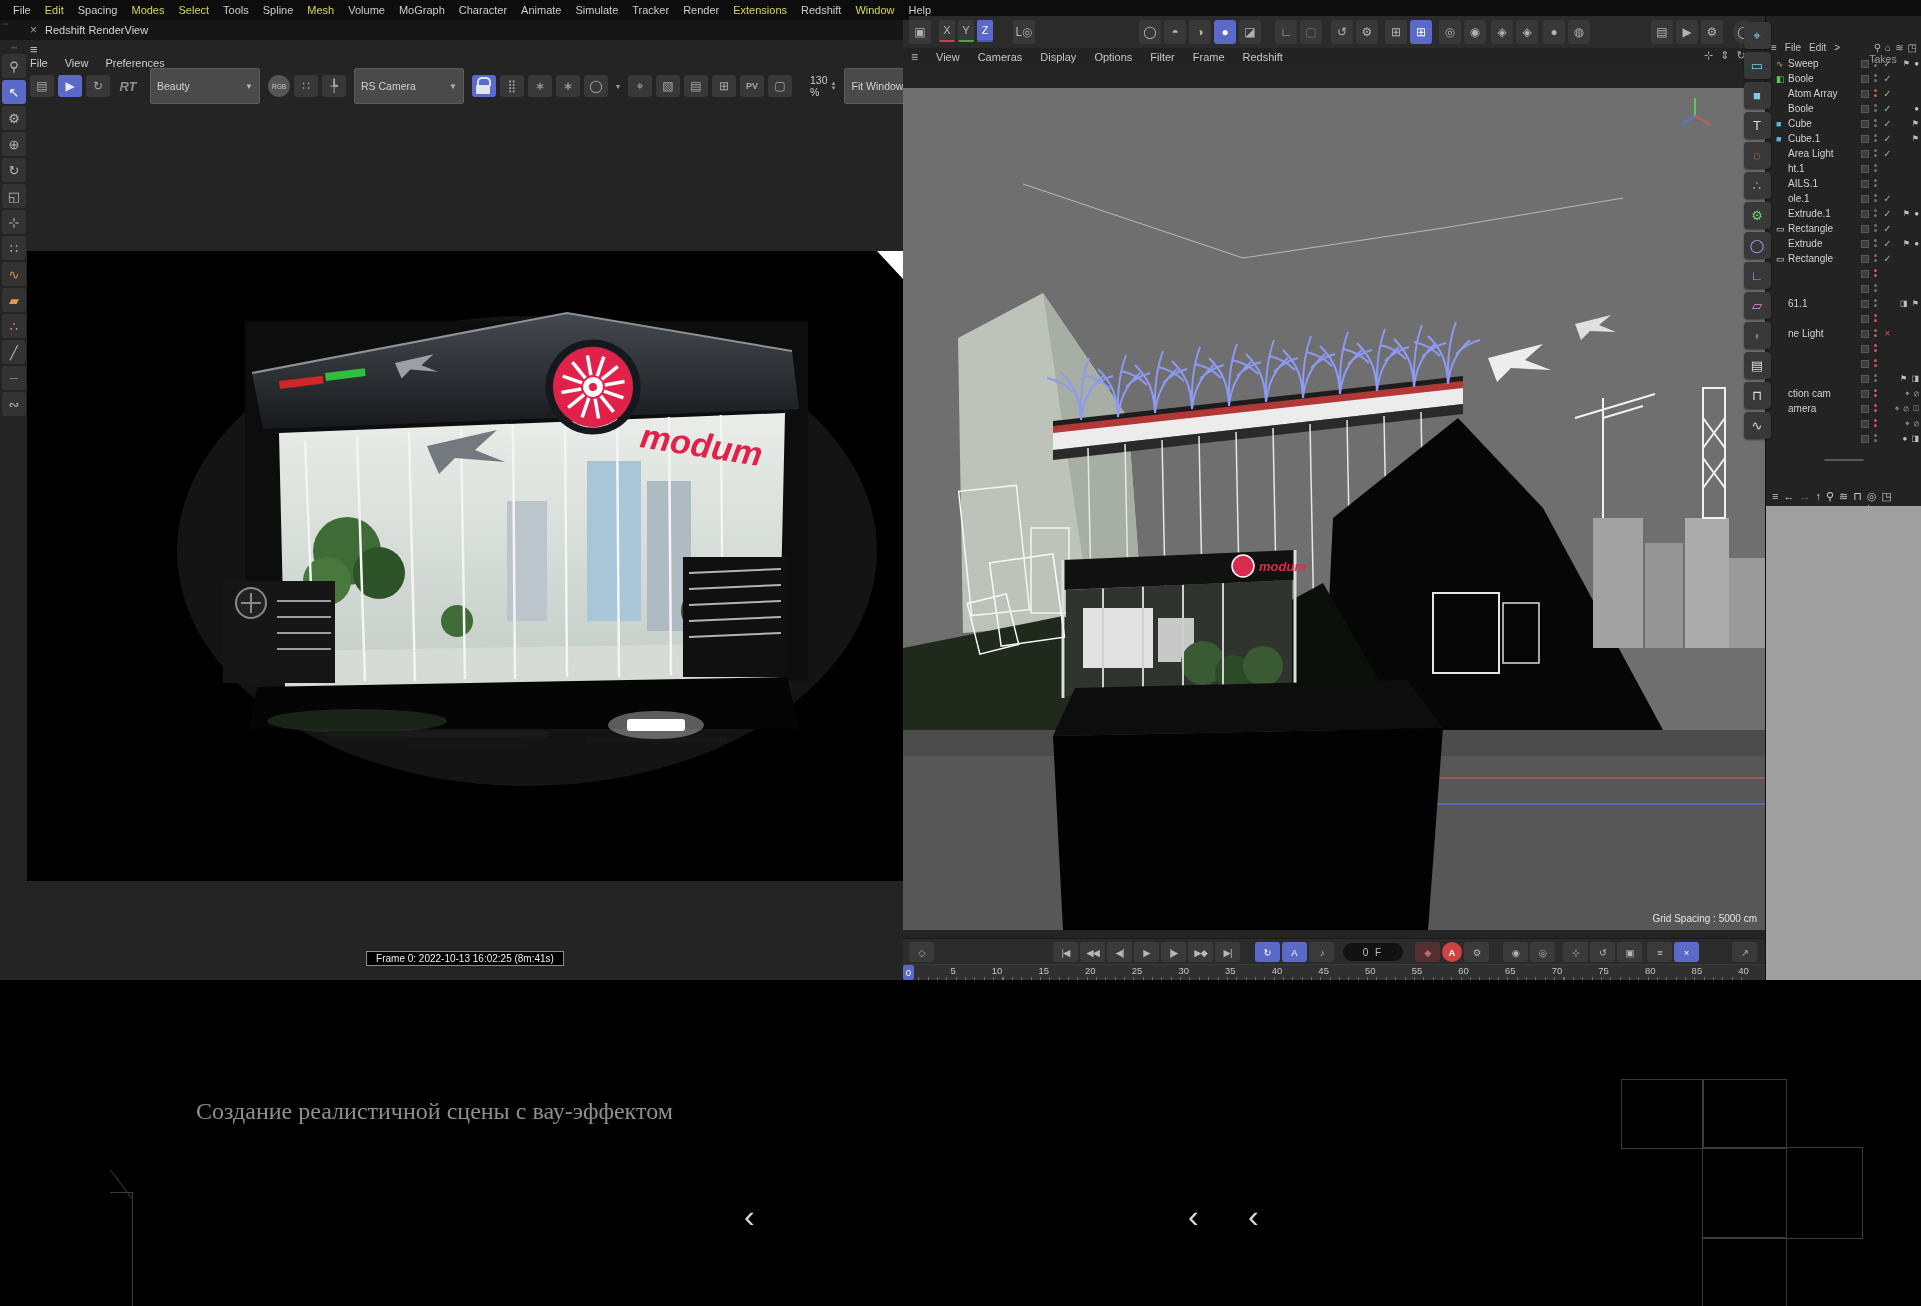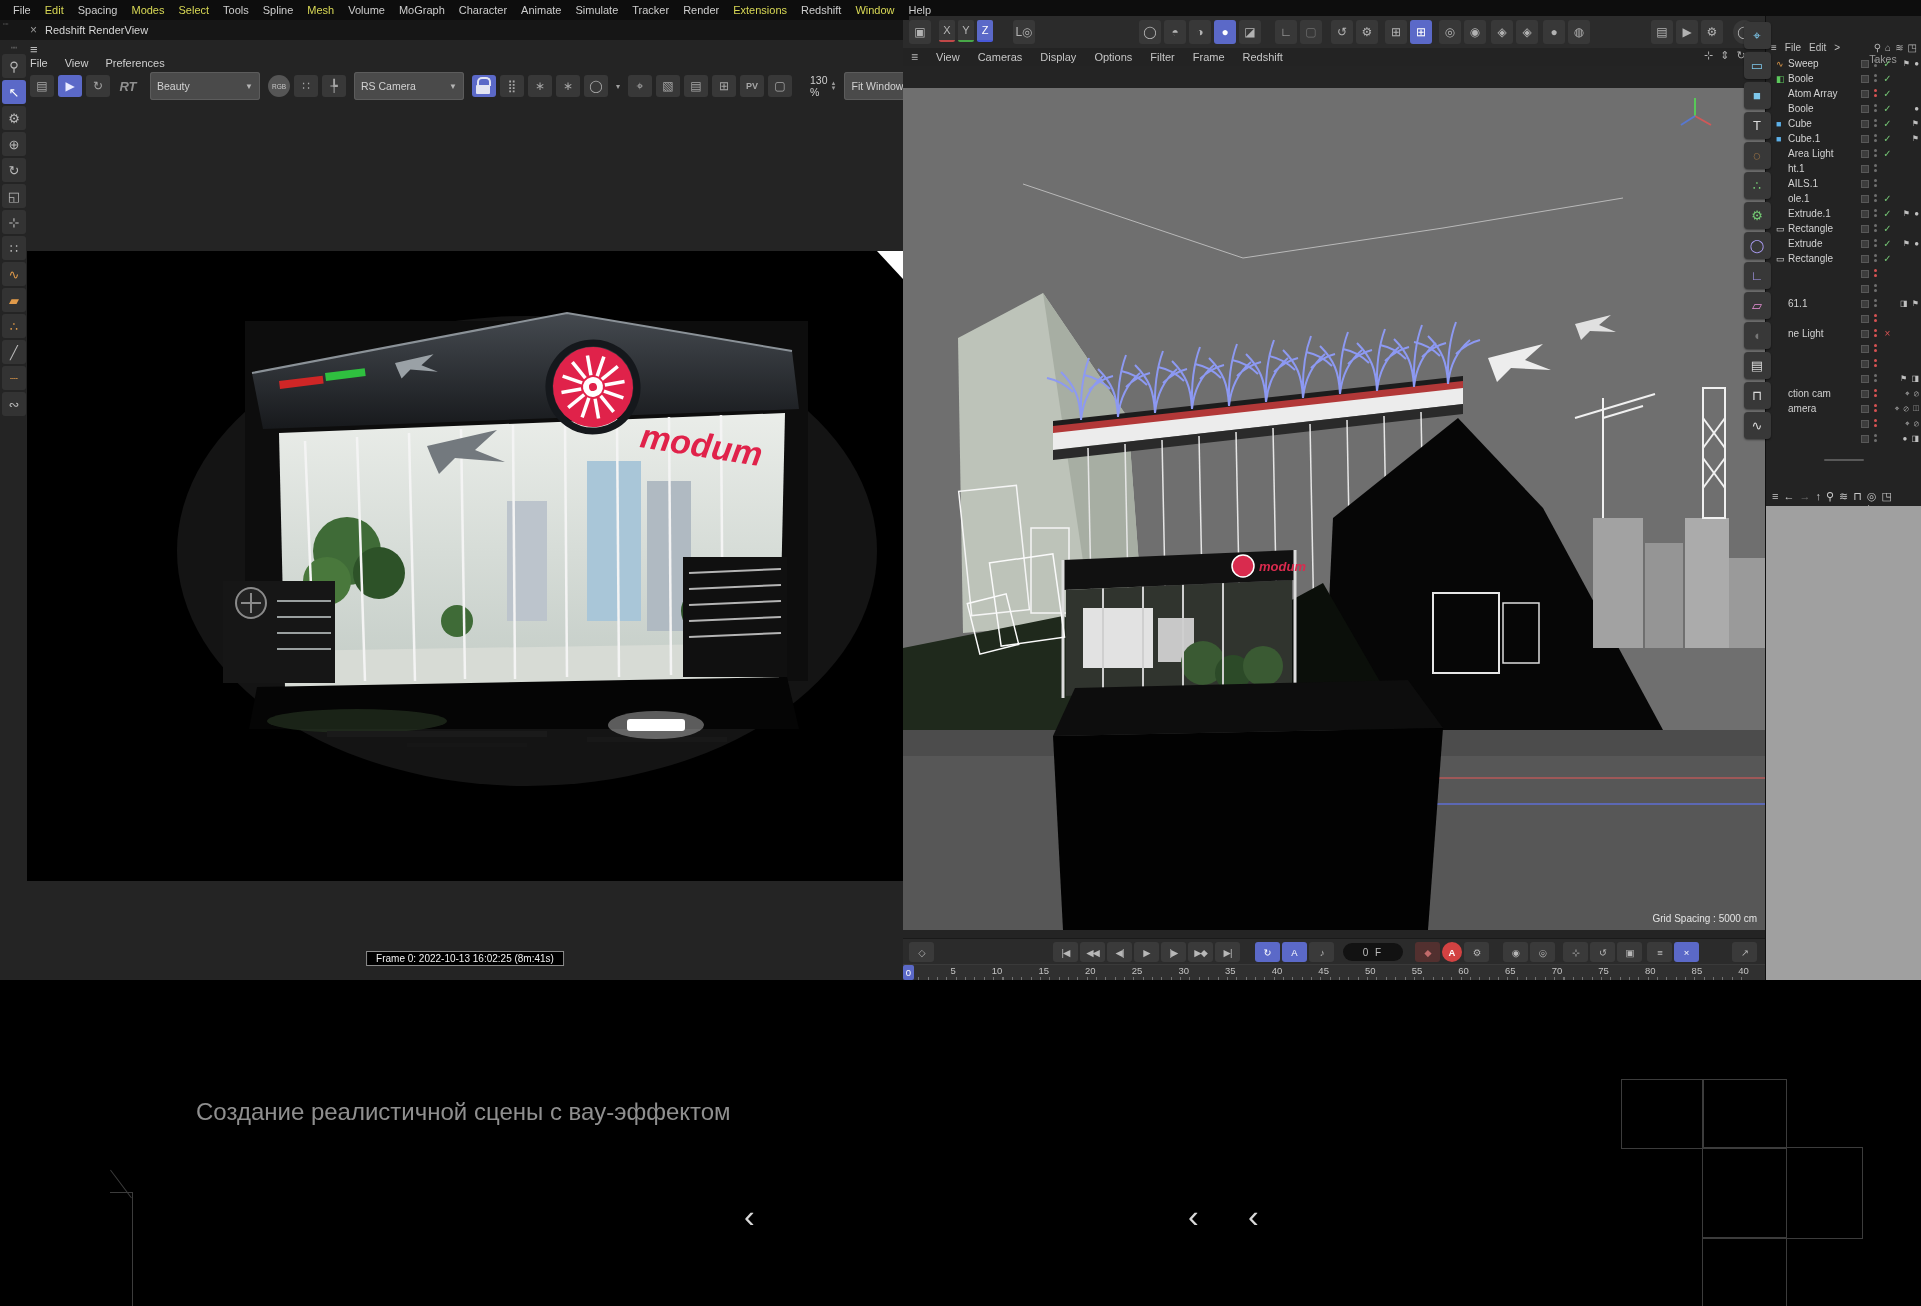--- a/index.html
+++ b/index.html
@@ -22,21 +22,21 @@
   #rv-ham{position:absolute;left:30px;top:42px;font-size:13px;color:#bbb;}
   #rv-menus{position:absolute;left:30px;top:57px;display:flex;gap:17px;font-size:11px;color:#cfcfcf;}
   #rv-toolbar{position:absolute;left:30px;top:73px;height:26px;display:flex;align-items:center;gap:4px;}
   .tb{width:24px;height:22px;border-radius:3px;background:#383838;color:#a6a6a6;font-size:12px;
       display:inline-flex;align-items:center;justify-content:center;flex:none;}
   .tb.act{background:#5b69c8;color:#e9ebff;}
   .tb.txt{background:none;font-style:italic;font-weight:bold;color:#8f8f8f;font-size:13px;width:28px;}
   .tb.txt2{font-size:9px;font-weight:bold;}
   .tb.car{background:none;width:12px;font-size:8px;color:#a0a0a0;}
   .tbgrp{display:flex;gap:4px;align-items:center;}
-  .dd{height:28px;background:#4a4a4a;border-radius:3px;color:#d2d2d2;font-size:10.5px;
+  .dd{height:36px;background:#4a4a4a;border-radius:3px;color:#d2d2d2;font-size:10.5px;
       display:inline-flex;align-items:center;padding:0 7px;gap:12px;box-shadow:inset 0 0 0 1px #5c5c5c;flex:none;}
   .dd .ddcar{font-size:8px;color:#b5b5b5;}
   .dd-beauty{width:96px;justify-content:space-between;margin:0 4px;}
   .dd-cam{width:96px;justify-content:space-between;margin:0 4px;}
   .dd-fit{width:84px;justify-content:space-between;margin:0 4px;}
   .rgbbtn{width:22px;height:22px;border-radius:50%;background:#555;color:#c8c8c8;font-size:6.5px;
           display:inline-flex;align-items:center;justify-content:center;flex:none;}
   .lockbtn{position:relative;}
   .lockbtn::before{content:"";position:absolute;width:10px;height:7px;border:2px solid #e2e4f2;
                    border-bottom:none;border-radius:5px 5px 0 0;top:2px;left:5px;}
@@ -149,21 +149,21 @@
            align-items:center;z-index:4;}
   .pal{width:27px;height:27px;background:#383838;border-radius:4px;font-size:13px;
        display:flex;align-items:center;justify-content:center;box-shadow:0 1px 2px rgba(0,0,0,.45);flex:none;}
   .pal.cb{color:#7ec8ec;}.pal.cg{color:#74cc74;}.pal.cp{color:#a89af0;}.pal.ck{color:#e890d8;}
   .pal.co{color:#e8a050;}.pal.cw{color:#dcdcdc;}.pal.cd{color:#777;}
 
   
   #bottom{position:absolute;left:0;top:980px;width:1921px;height:326px;background:#000;}
   #cap-title{position:absolute;left:196px;top:78px;font-family:"DejaVu Sans Mono",monospace;
              font-weight:bold;font-size:27px;color:#f2f2f2;}
-  #cap-sub{position:absolute;left:196px;top:118px;font-family:Liberation Sans, sans-serif;
+  #cap-sub{position:absolute;left:196px;top:118px;font-family:Liberation Serif, serif;
            font-size:24px;color:#8f8f8f;}
   .chev{position:absolute;top:218px;font-size:32px;color:#d8d8d8;font-weight:300;}
   #chev1{left:744px;}#chev2{left:1188px;}#chev3{left:1248px;}
   .dr{position:absolute;border:1px solid #3c3c3c;}
   #dr1{left:1621px;top:99px;width:81px;height:68px;}
   #dr2{left:1702px;top:99px;width:83px;height:68px;}
   #dr3{left:1702px;top:167px;width:83px;height:90px;}
   #dr4{left:1702px;top:257px;width:83px;height:69px;border-bottom:none;}
   #dr5{left:1785px;top:167px;width:77px;height:90px;border-left:none;}
   .ln{position:absolute;background:#3c3c3c;}

